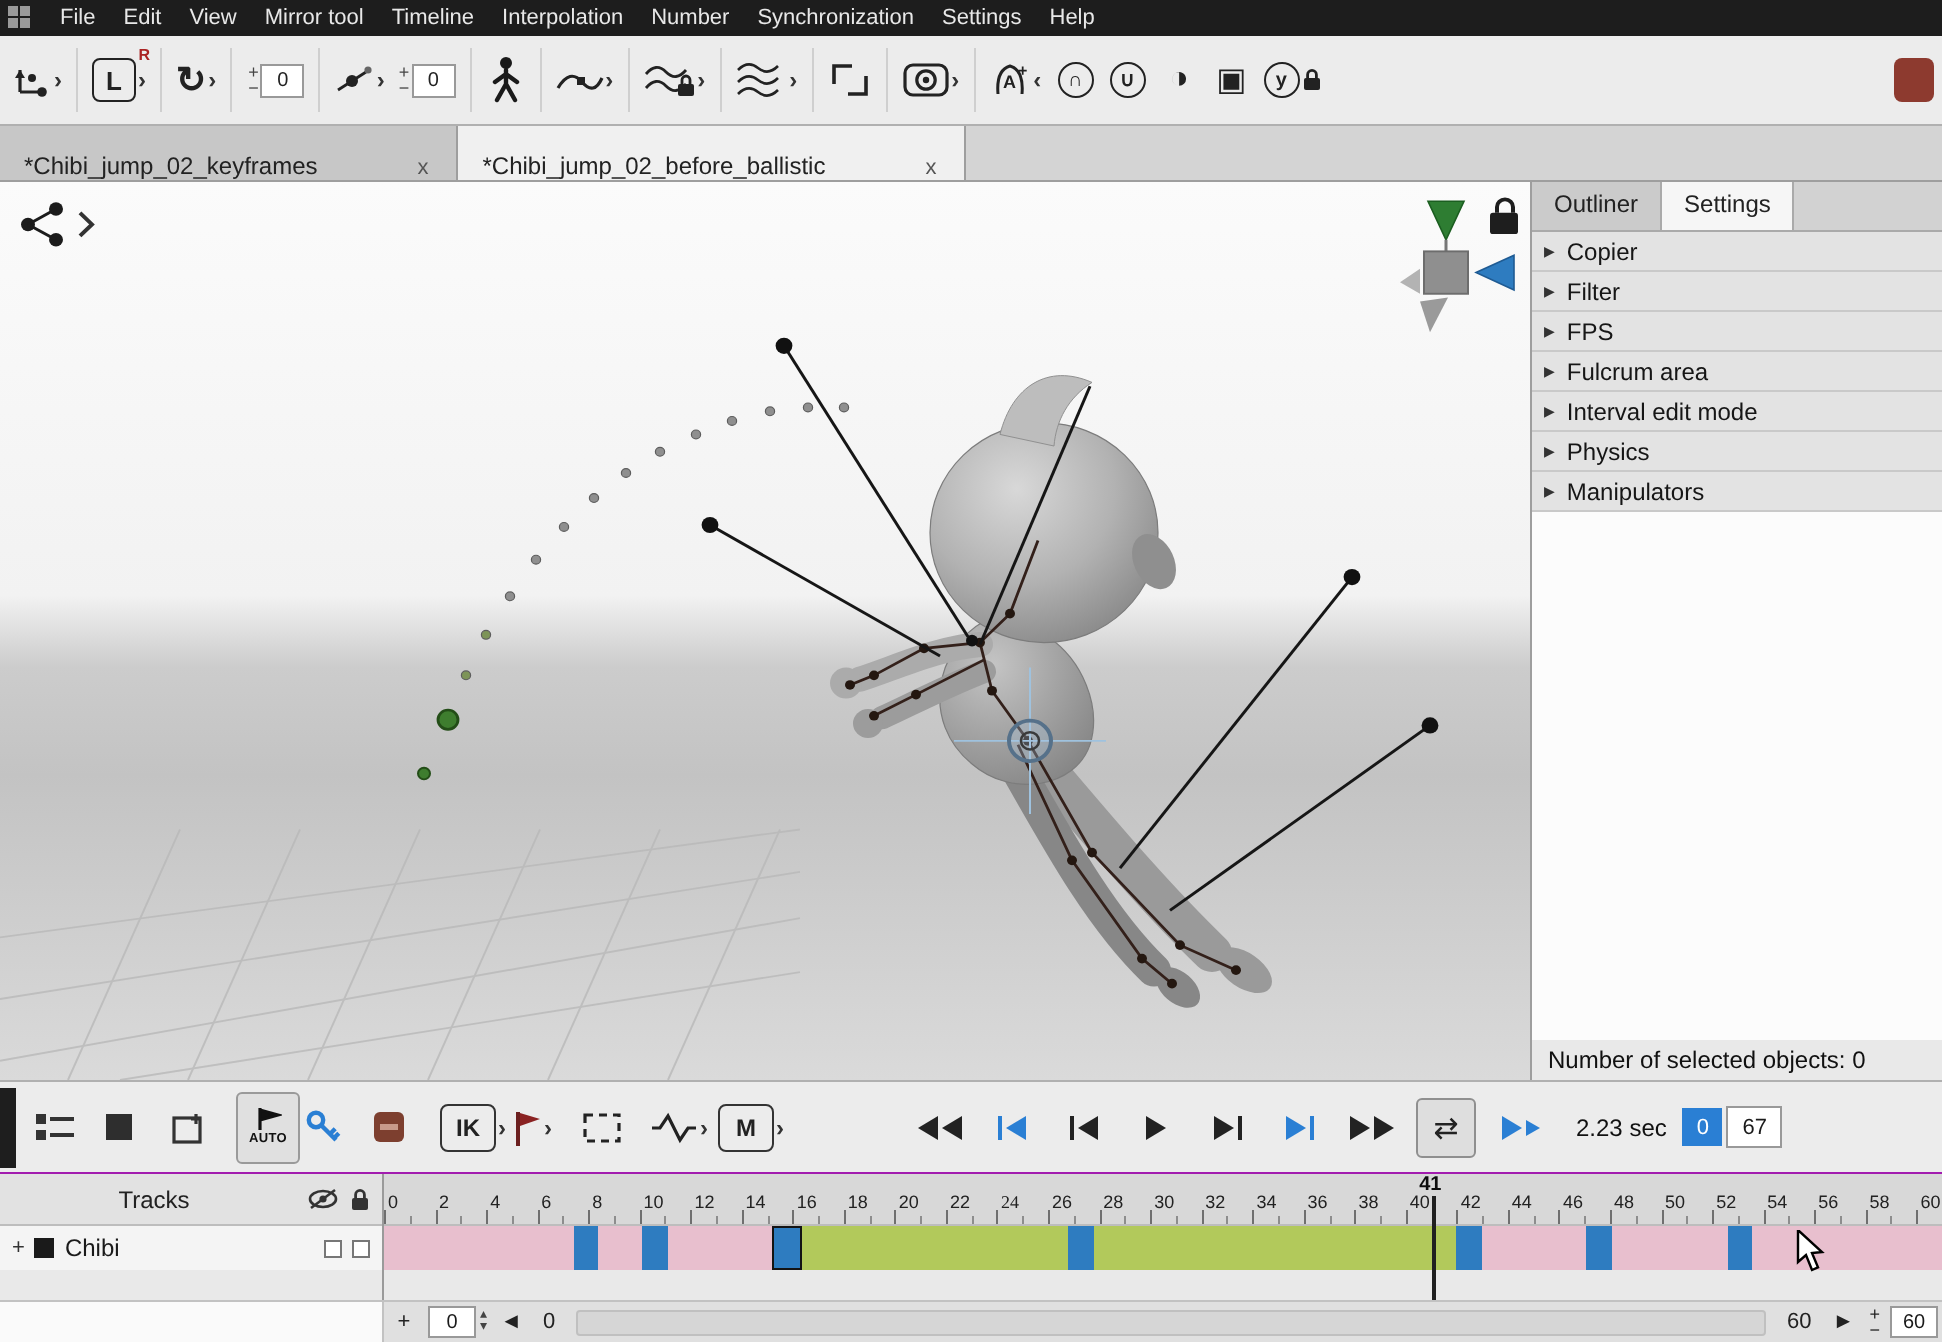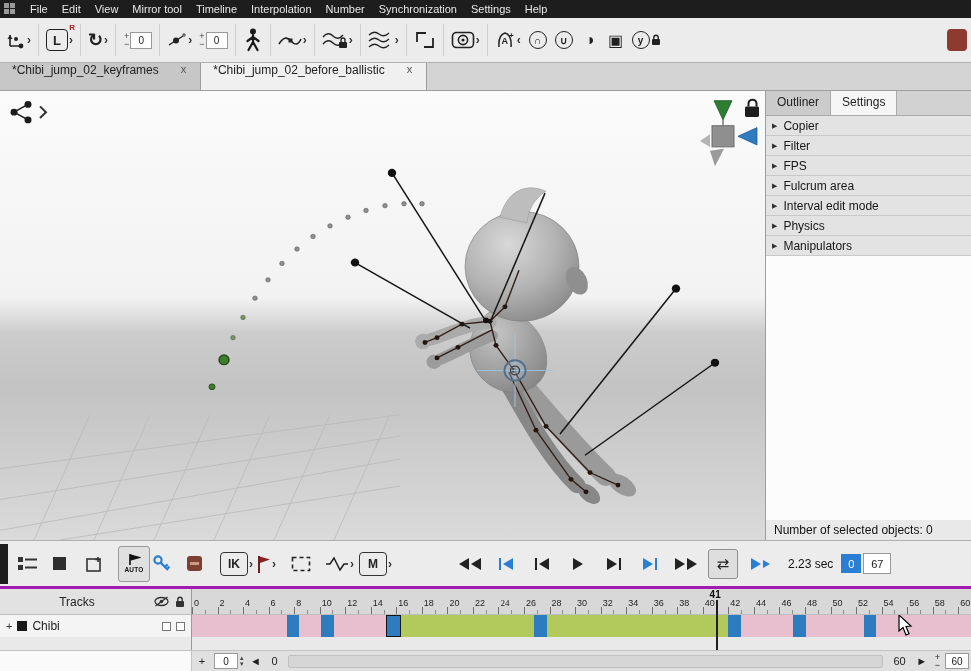--- a/index.html
+++ b/index.html
@@ -21,21 +21,21 @@
 .spincol{display:flex;flex-direction:column;font-size:9px;line-height:8px;color:#444;margin:0 1px;text-align:center}
 .field{width:22px;height:17px;background:#fff;border:1px solid #999;font-size:10px;display:flex;align-items:center;justify-content:center;color:#222}
 .lbox{width:22px;height:22px;border:1.5px solid #222;border-radius:4px;display:flex;align-items:center;justify-content:center;font-weight:bold;font-size:13px;position:relative}
 .rbadge{position:absolute;top:-7px;right:-8px;font-size:8px;font-weight:bold;color:#a22}
 .rot{font-size:18px;font-weight:bold}
 .circ-ic{width:18px;height:18px;border:1.6px solid #222;border-radius:50%;display:flex;align-items:center;justify-content:center;font-size:10px;font-weight:bold;color:#222} .glyph16{font-size:16px}
 .red-edge{width:20px;height:22px;background:#8d3a2f;border-radius:4px;margin-left:2px}
 
 
 .tabbar{height:28px;background:#d4d4d4;border-bottom:1px solid #9e9e9e;display:flex;align-items:stretch;flex:0 0 auto}
-.doc-tab{padding:0 12px;display:flex;align-items:flex-start;gap:20px;font-size:12px;background:#c7c7c7;border-right:1px solid #9e9e9e;color:#222}
+.doc-tab{padding:0 12px;display:flex;align-items:flex-end;gap:48px;font-size:12px;background:#c7c7c7;border-right:1px solid #9e9e9e;color:#222}
 .doc-tab.active{background:#f0f0f0}
 .tab-close{font-size:11px;color:#555;padding:0 2px}
 
 
 .main{flex:1;display:flex;min-height:0}
 .viewport{flex:1;position:relative;background:linear-gradient(180deg,#fbfbfb 0%,#f2f2f2 46%,#cccccc 54%,#c3c3c3 66%,#dadada 100%);overflow:hidden}
 .scene{position:absolute;inset:0;width:100%;height:100%}
 
 
 .right-panel{width:206px;border-left:1px solid #9e9e9e;display:flex;flex-direction:column;background:#fdfdfd;flex:0 0 auto}
@@ -59,21 +59,21 @@
 .tr{width:0;height:0;border-top:6px solid transparent;border-bottom:6px solid transparent;border-left:10px solid #222}
 .pbar{width:2.5px;height:12px;background:#222}
 .blue .tl{border-right-color:#2a7fd4}.blue .tr{border-left-color:#2a7fd4}.blue .pbar{background:#2a7fd4}
 .tr.small{border-top-width:4px;border-bottom-width:4px;border-left-width:7px}
 .loopbtn{width:30px;height:30px;border:1px solid #8f8f8f;background:#dedede;border-radius:3px;display:flex;align-items:center;justify-content:center;font-size:15px;color:#222;margin:0 4px}
 .timetext{font-size:12px;color:#111;margin:0 8px 0 10px;white-space:nowrap}
 .frame-badge{min-width:20px;height:19px;background:#2a7fd4;color:#fff;font-size:11px;display:flex;align-items:center;justify-content:center;padding:0 5px}
 .frame-field{width:28px;height:21px;background:#fff;border:1px solid #999;font-size:11px;display:flex;align-items:center;justify-content:center;margin-left:2px}
 
 
-.timeline{display:flex;flex:0 0 auto;border-top:3px solid #a21caf;height:64px}
+.timeline{display:flex;flex:0 0 auto;border-top:1px solid #a21caf;height:64px}
 .tl-left{width:192px;flex:0 0 auto;display:flex;flex-direction:column;border-right:1px solid #9a9a9a}
 .tracks-header{height:26px;background:#e2e2e2;border-bottom:1px solid #bdbdbd;display:flex;align-items:center;font-size:12px;color:#222;padding:0 6px;gap:6px}
 .tracks-label{flex:1;text-align:center}
 .track-cell{height:22px;background:#f4f4f4;display:flex;align-items:center;padding:0 6px;gap:5px;font-size:12px}
 .swatch{width:10px;height:10px;background:#1a1a1a;flex:0 0 auto}
 .cb{width:9px;height:9px;border:1px solid #777;background:#fff;flex:0 0 auto}
 .tl-right{flex:1;position:relative;display:flex;flex-direction:column;min-width:0}
 .ruler{height:26px;background:#d8d8d8;border-bottom:1px solid #bdbdbd;position:relative}
 .tick{position:absolute;bottom:0;width:1px;height:4px;background:#8d8d8d}
 .tick.major{height:7px;background:#6f6f6f}

